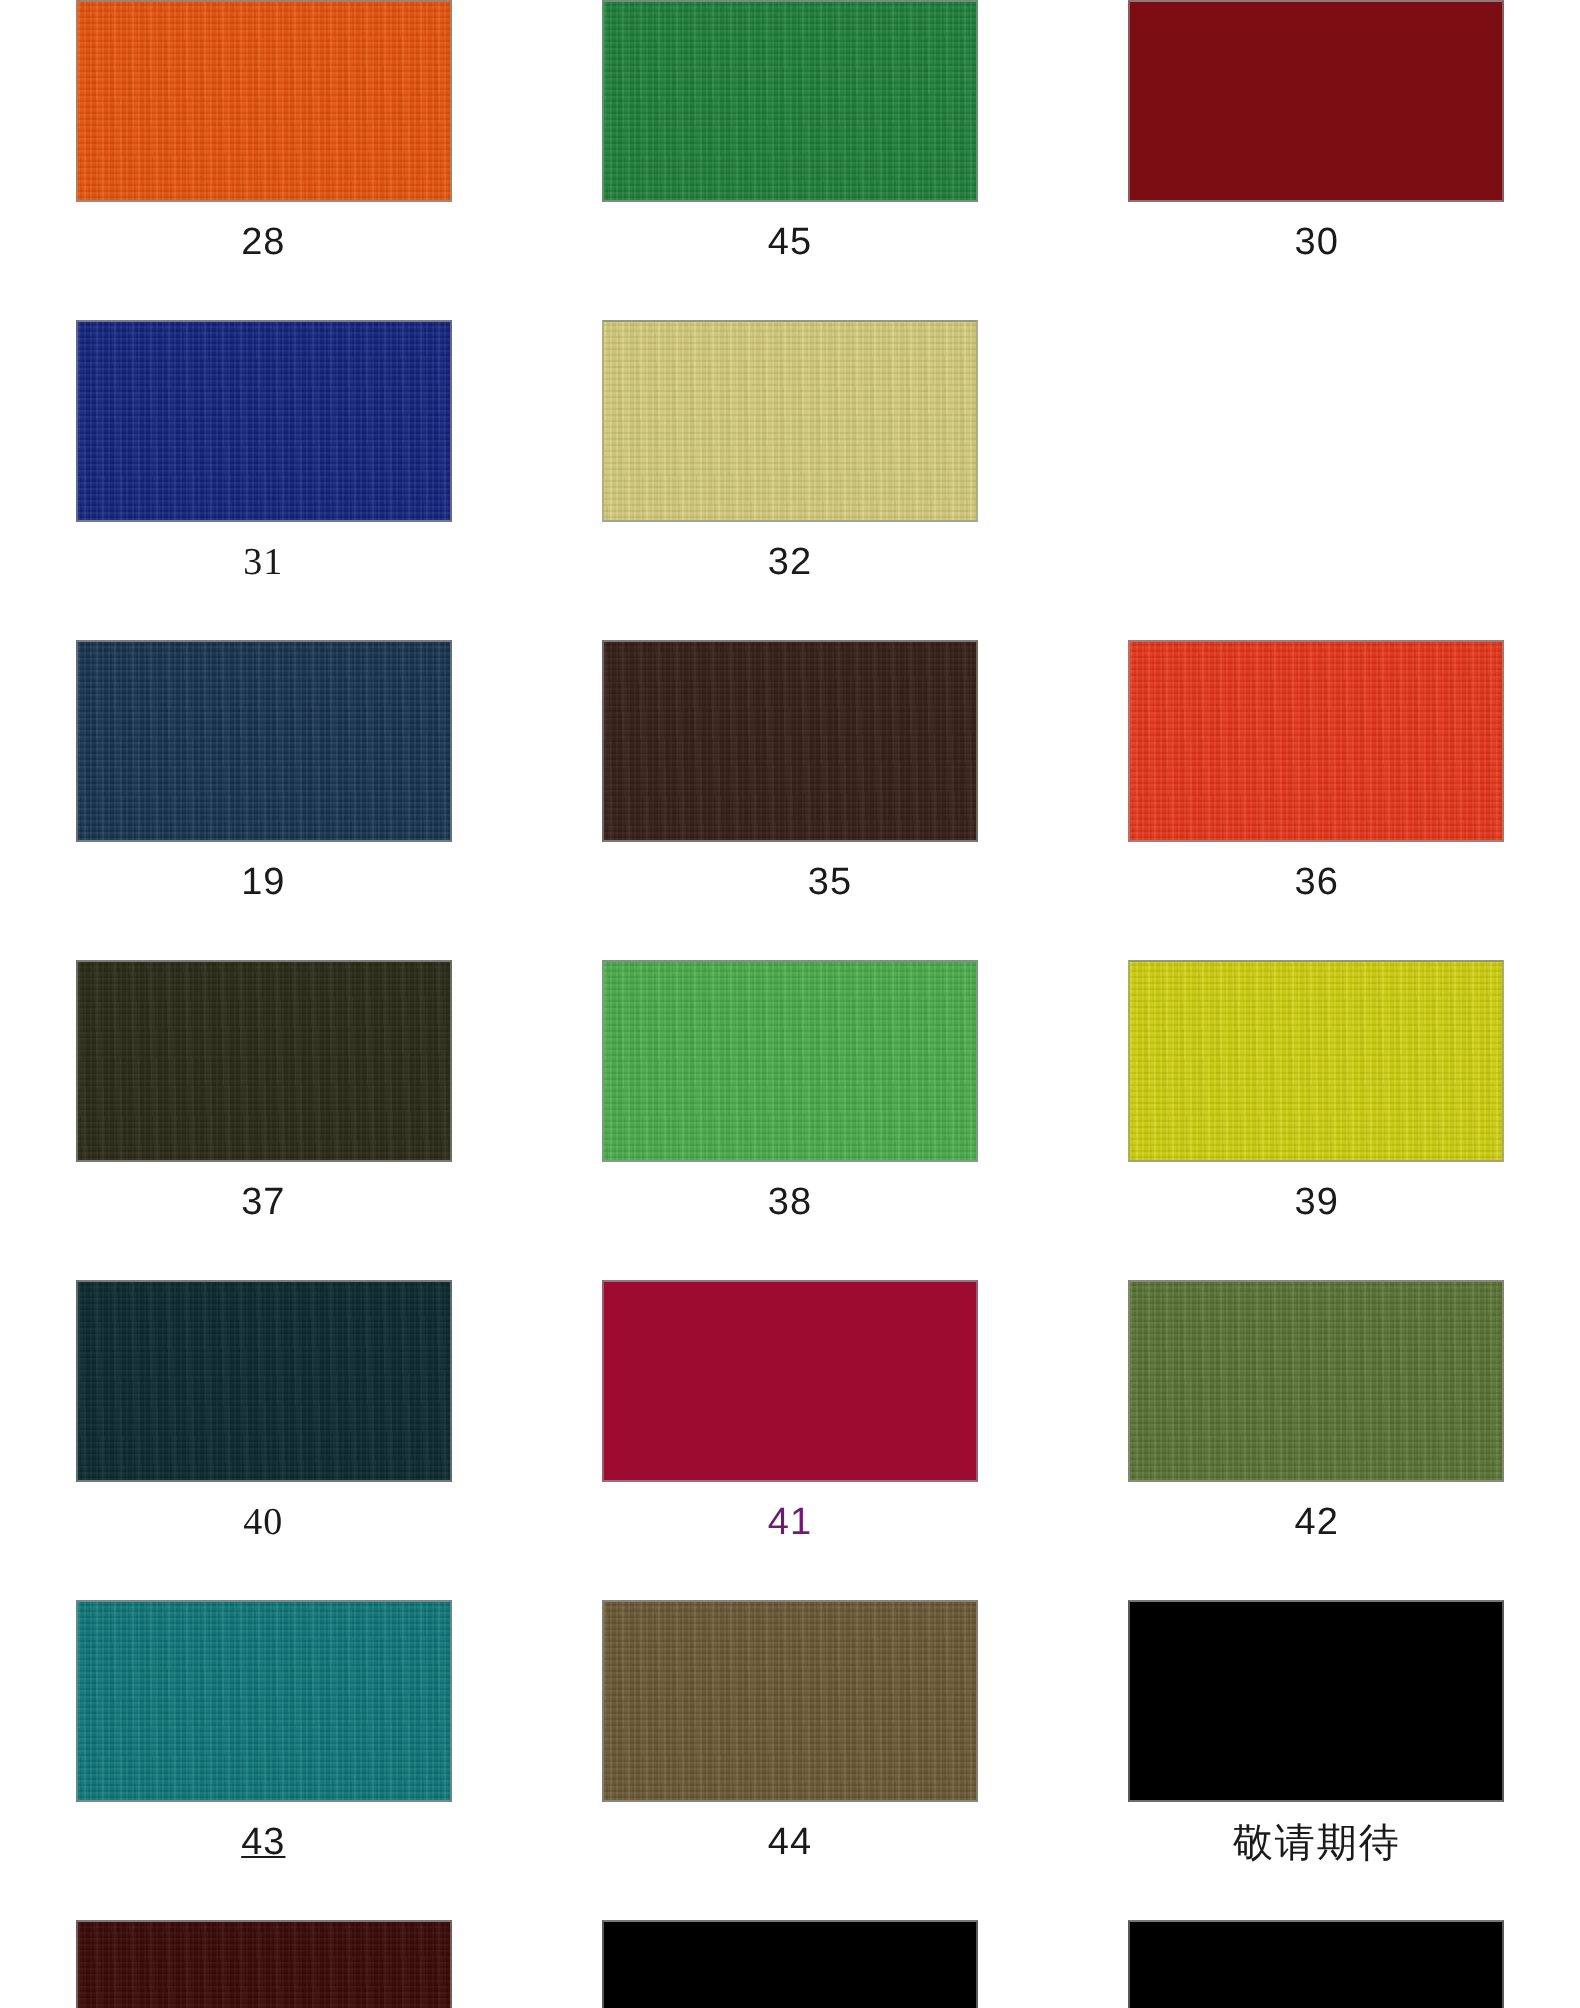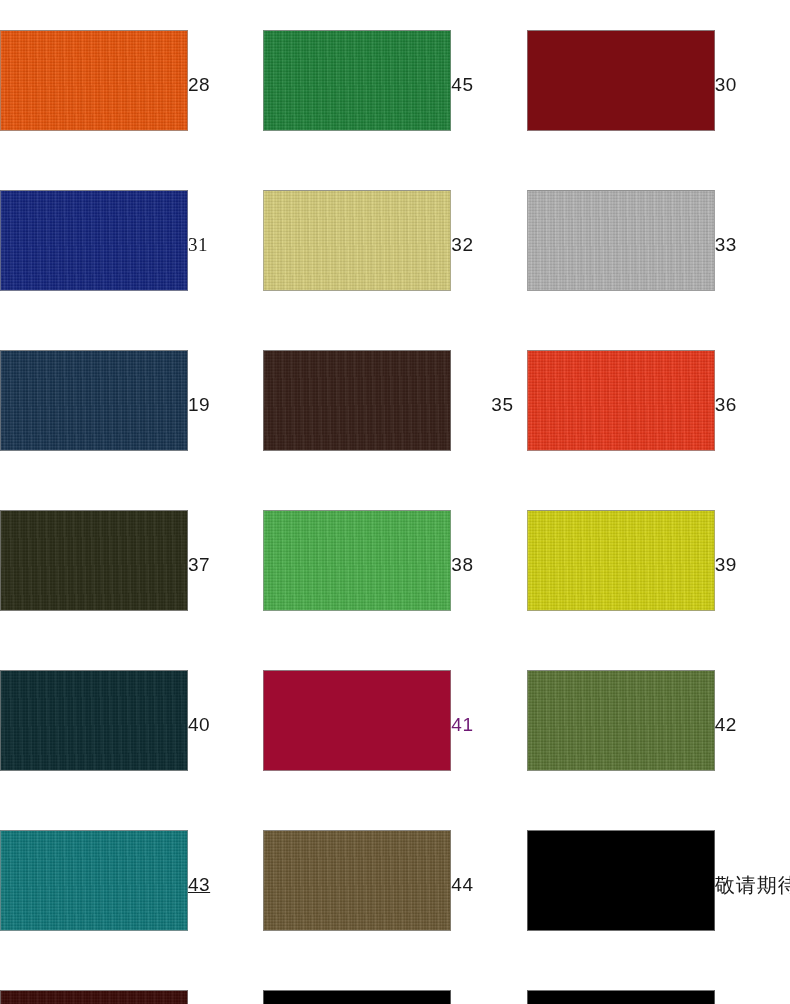--- a/index.html
+++ b/index.html
@@ -27,21 +27,21 @@
     display: flex;
     width: 790px;
     height: 160px;
   }
 
   .swatch-cell {
     width: 263.33px;
     height: 160px;
     position: relative;
     display: flex;
-    flex-direction: row;
+    flex-direction: column;
     align-items: center;
   }
 
   .swatch-chip-wrap {
     width: 188px;
     height: 101px;
     margin-top: 0px;
     position: relative;
   }
 
@@ -150,26 +150,20 @@
           <div class="swatch-chip" style="background-color: rgb(19, 36, 126);"></div>
         </div>
         <div class="swatch-label" style="color: rgb(26, 26, 26); font-family: Liberation Serif, serif;">31</div>
       </div>
       <div class="swatch-cell">
         <div class="swatch-chip-wrap">
           <div class="swatch-chip" style="background-color: rgb(214, 206, 123);"></div>
         </div>
         <div class="swatch-label" style="color: rgb(26, 26, 26);">32</div>
       </div>
-      <div class="swatch-cell">
-        <div class="swatch-chip-wrap">
-          <div class="swatch-chip" style="background-color: rgb(179, 179, 179);"></div>
-        </div>
-        <div class="swatch-label" style="color: rgb(26, 26, 26);">33</div>
-      </div>
     </div>
     <div class="swatch-row">
       <div class="swatch-cell">
         <div class="swatch-chip-wrap">
           <div class="swatch-chip" style="background-color: rgb(23, 51, 79);"></div>
         </div>
         <div class="swatch-label" style="color: rgb(26, 26, 26);">19</div>
       </div>
       <div class="swatch-cell">
         <div class="swatch-chip-wrap">
@@ -202,21 +196,21 @@
           <div class="swatch-chip" style="background-color: rgb(209, 210, 17);"></div>
         </div>
         <div class="swatch-label" style="color: rgb(26, 26, 26); text-align: center;">39</div>
       </div>
     </div>
     <div class="swatch-row">
       <div class="swatch-cell">
         <div class="swatch-chip-wrap">
           <div class="swatch-chip chip-dark" style="background-color: rgb(13, 44, 49);"></div>
         </div>
-        <div class="swatch-label" style="color: rgb(26, 26, 26);">40</div>
+        <div class="swatch-label" style="color: rgb(26, 26, 26); font-family: Liberation Serif, serif;">40</div>
       </div>
       <div class="swatch-cell">
         <div class="swatch-chip-wrap">
           <div class="swatch-chip chip-flat" style="background-color: rgb(158, 11, 49);"></div>
         </div>
         <div class="swatch-label" style="color: #701a75;">41</div>
       </div>
       <div class="swatch-cell">
         <div class="swatch-chip-wrap">
           <div class="swatch-chip" style="background-color: rgb(90, 116, 52);"></div>

